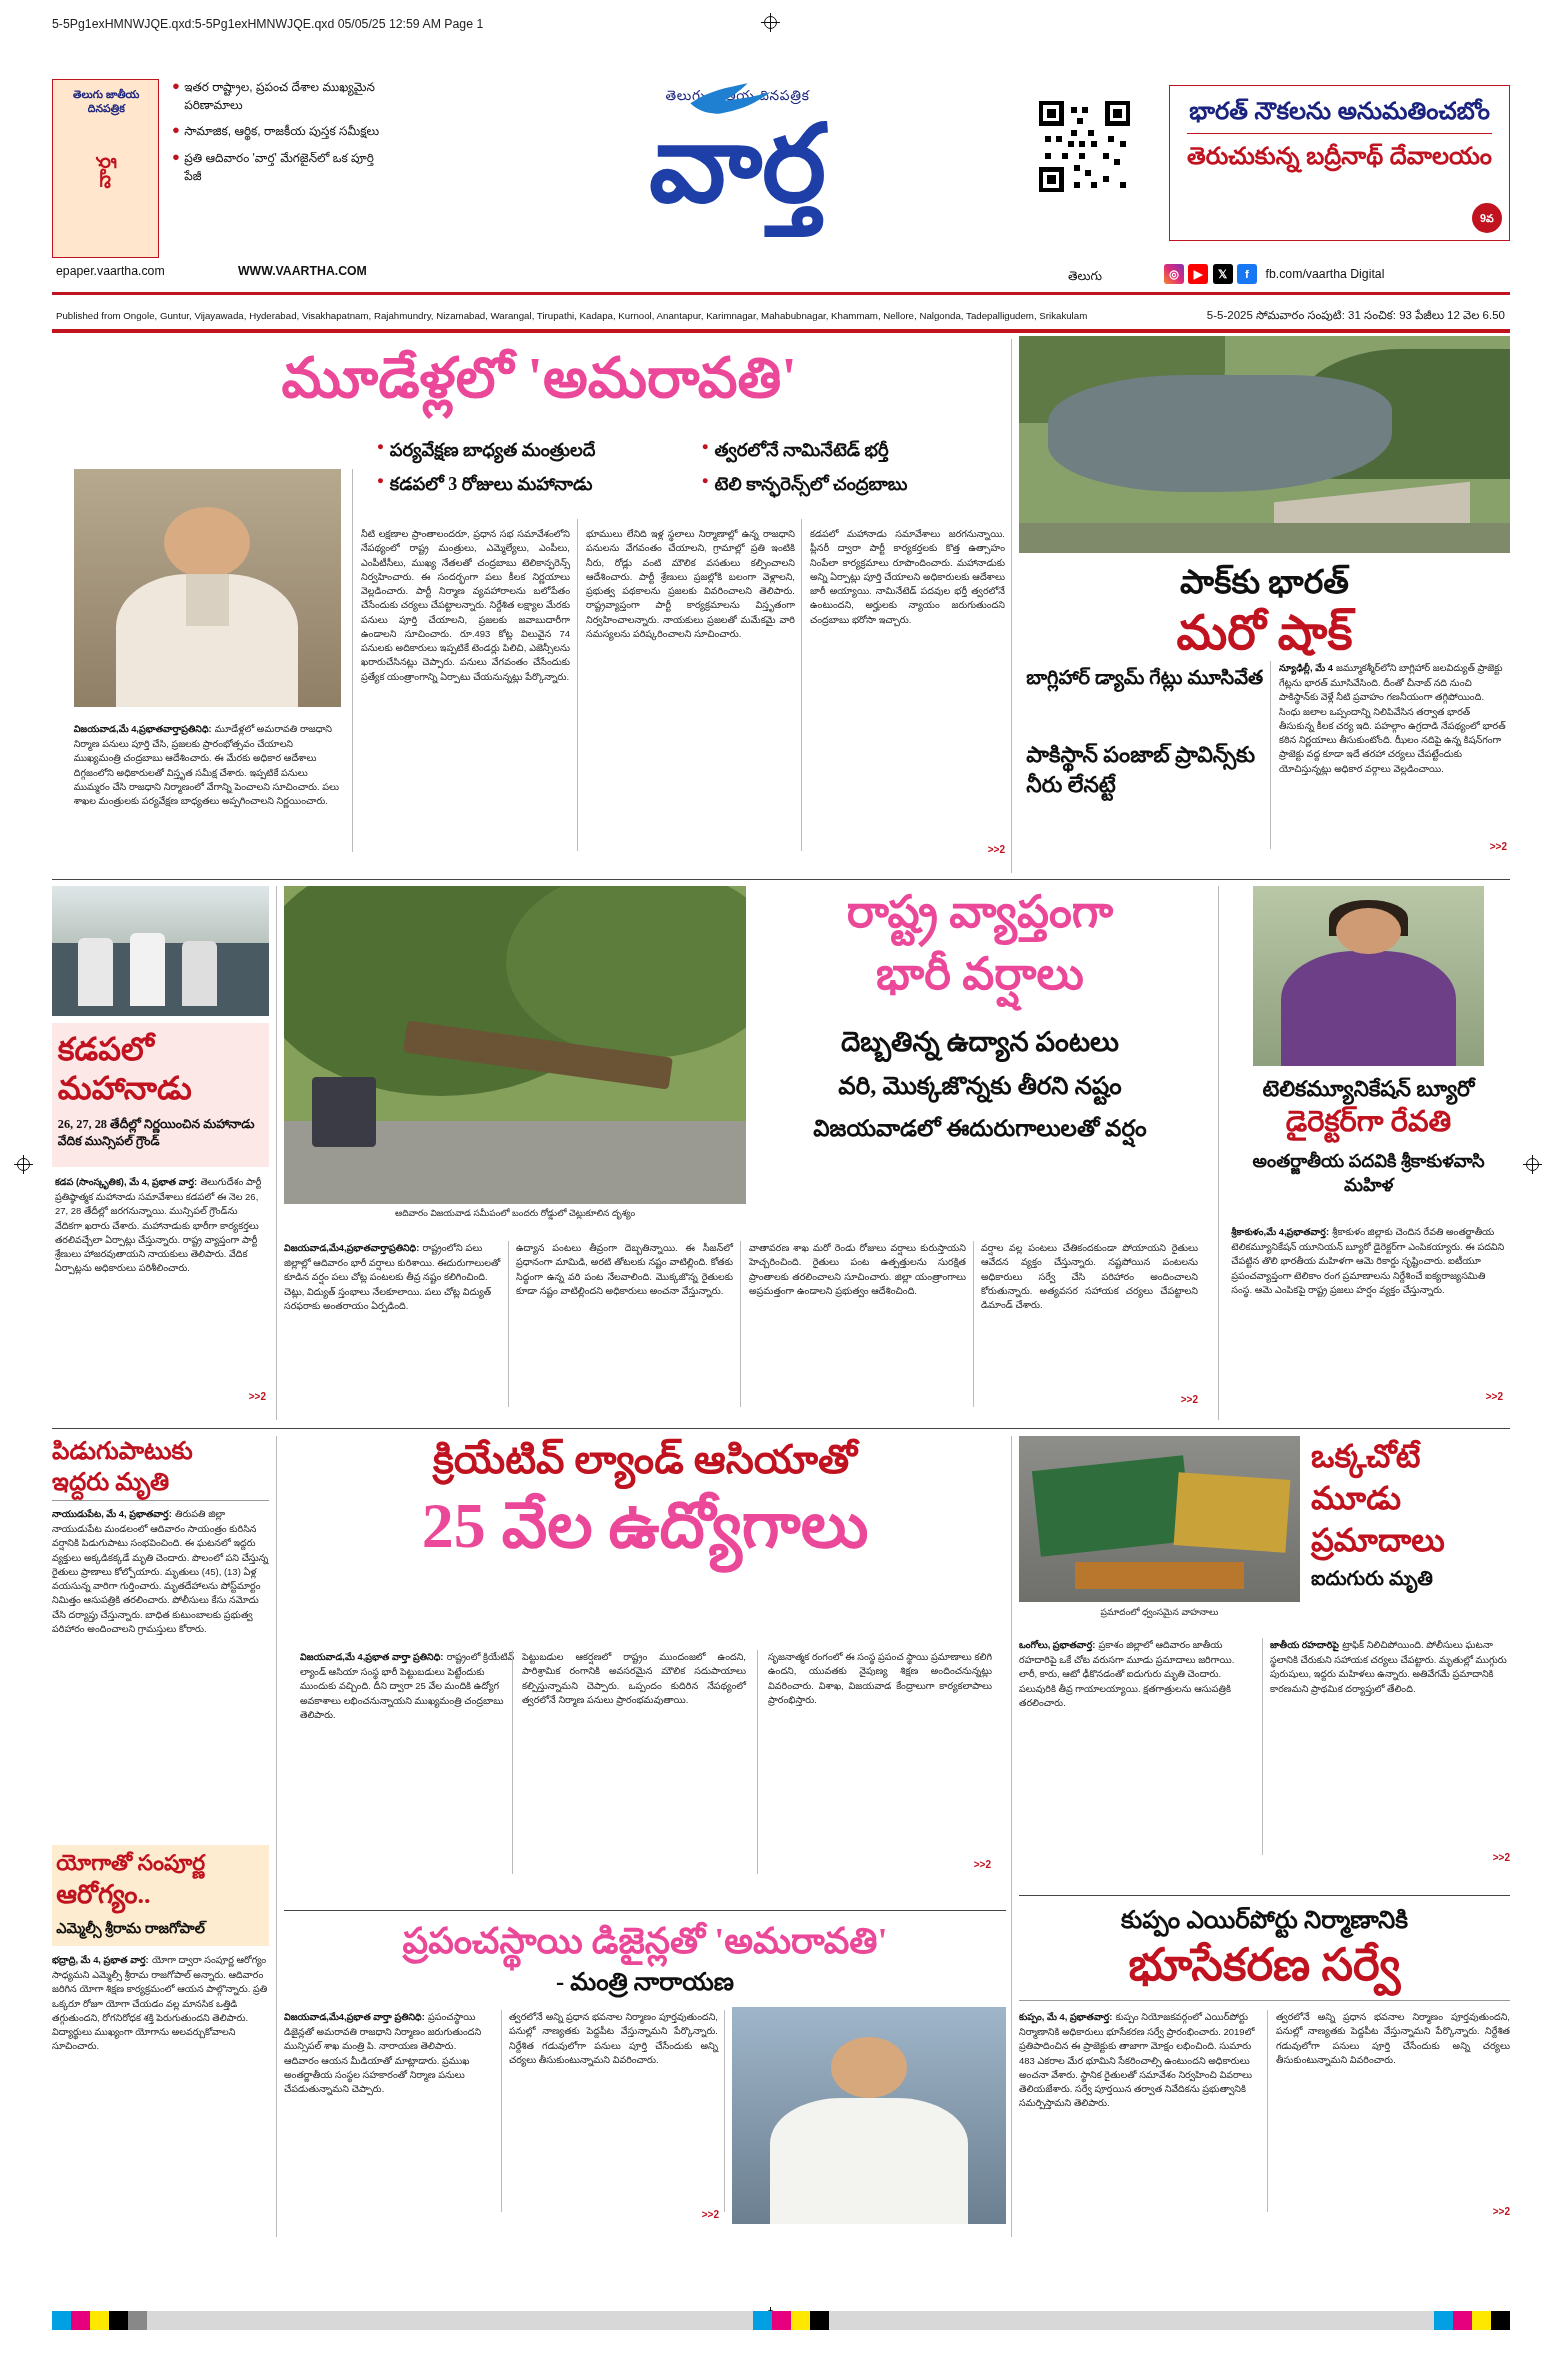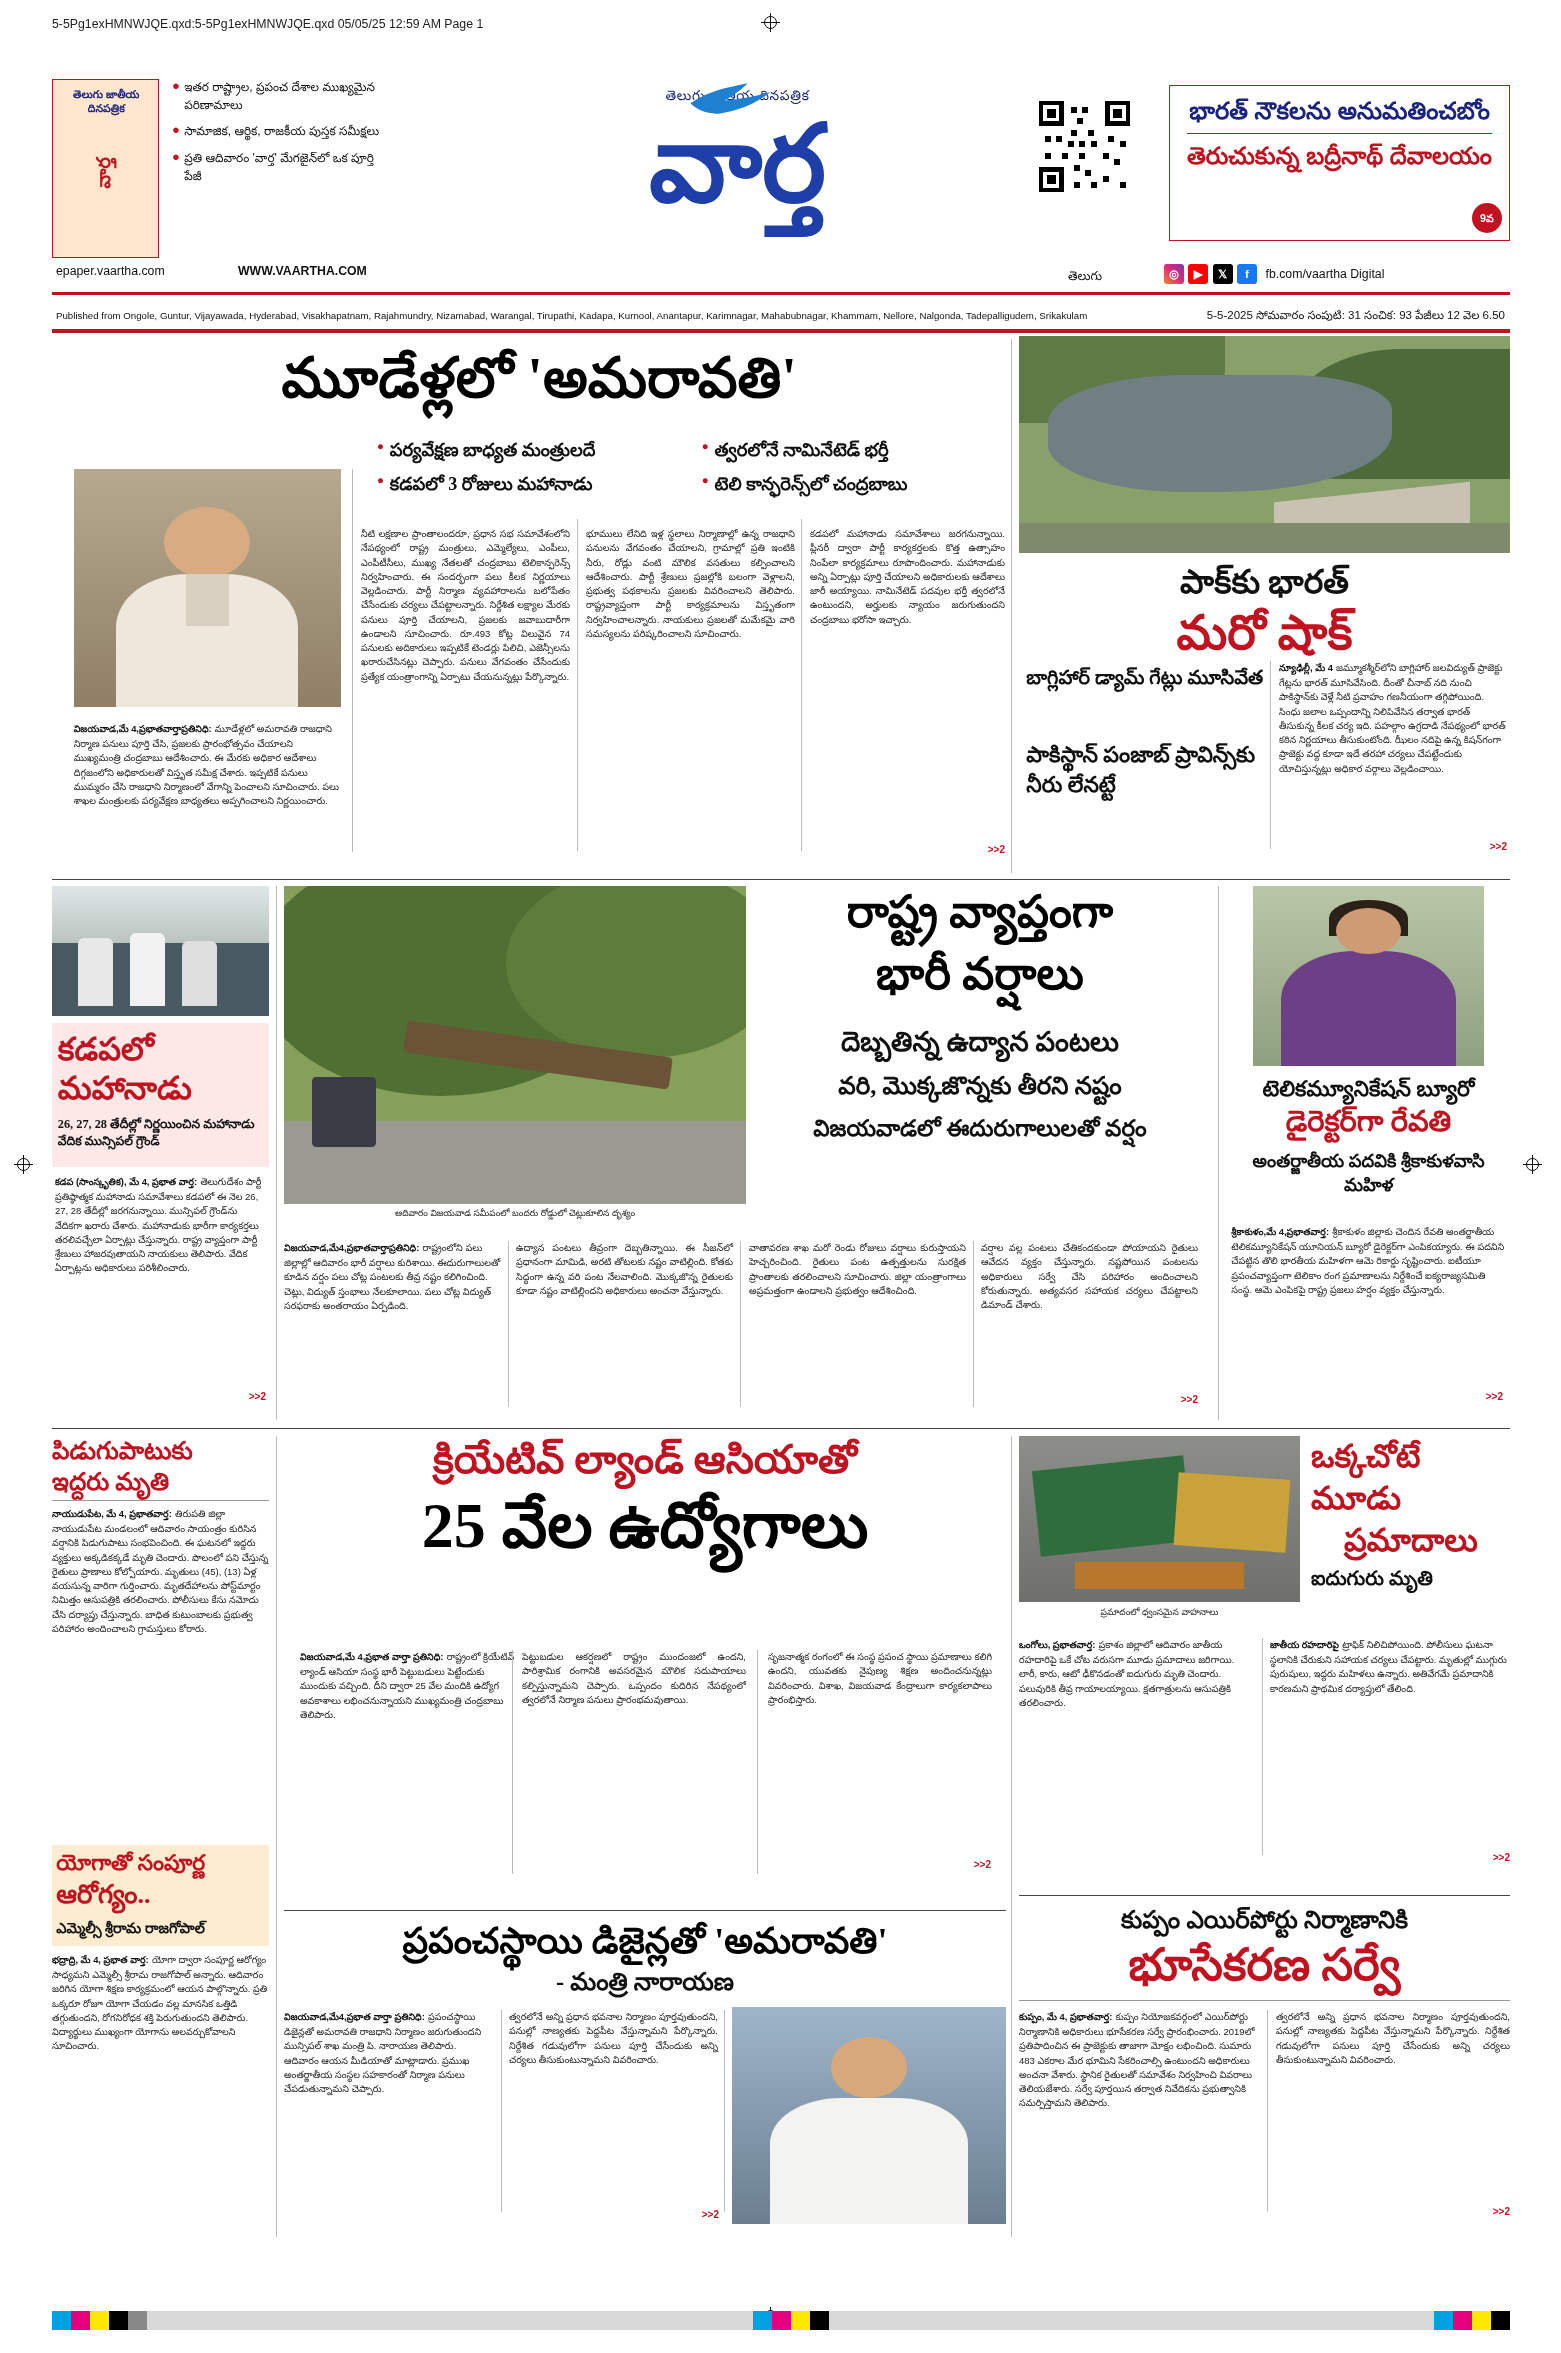--- a/index.html
+++ b/index.html
@@ -81,21 +81,21 @@
   .website { position:absolute; left:238px; top:264px; font-size:12.3px; color:#111; font-weight:bold; }
 
   .rule-red { position:absolute; left:52px; width:1458px; background:#c1121f; }
   .pubinfo { position:absolute; left:56px; top:310px; font-size:9.7px; color:#111; }
   .issueinfo { position:absolute; right:56px; top:309px; font-size:11.5px; color:#111; text-align:right; }
 
   
   .col-rule { position:absolute; background:#bbb; width:0.7px; }
   .hrule { position:absolute; background:#999; height:0.7px; }
   .box { position:absolute; }
-  .hd-blue { color:#000000; font-weight:bold; font-family:"Liberation Serif", serif; }
+  .hd-blue { color:#ec4899; font-weight:bold; font-family:"Liberation Serif", serif; }
   .hd-red  { color:#c1121f; font-weight:bold; font-family:"Liberation Serif", serif; }
   .hd-black{ color:#111; font-weight:bold; font-family:"Liberation Serif", serif; }
   .body-txt {
     font-size:9.5px; line-height:1.5; text-align:justify; color:#1a1a1a;
     font-family:"Liberation Sans", sans-serif;
   }
   .dateline { font-weight:bold; font-size:9.4px; color:#111; }
   .caption { font-size:9px; color:#222; text-align:center; padding-top:2.2px; }
   .cont { color:#c1121f; font-weight:bold; font-size:10px; text-align:right; }
 
@@ -451,21 +451,21 @@
   <div class="box" style="left:1019px; top:1436px; width:491px; height:448px;">
     <div class="photo accident" style="left:0; top:0; width:281px; height:166px;">
       <div class="road"></div>
         <div class="truck"></div>
         <div class="truck2"></div>
         <div class="debris"></div>
     </div>
     <div class="caption" style="position:absolute; left:0; top:169px; width:281px;">ప్రమాదంలో ధ్వంసమైన వాహనాలు</div>
     <div class="hd-red" style="position:absolute; left:292px; top:0; width:199px; font-size:32px; line-height:1.25;">ఒక్కచోటే</div>
     <div class="hd-red" style="position:absolute; left:292px; top:42px; width:199px; font-size:32px; line-height:1.25;">మూడు</div>
-    <div class="hd-red" style="position:absolute; left:292px; top:84px; width:199px; font-size:32px; line-height:1.25;margin-left:33px;">ప్రమాదాలు</div>
+    <div class="hd-red" style="position:absolute; left:292px; top:84px; width:199px; font-size:32px; line-height:1.25;">ప్రమాదాలు</div>
     <div class="hd-black" style="position:absolute; left:292px; top:131px; width:199px; font-size:20px;">ఐదుగురు మృతి</div>
 
     <div style="position:absolute; left:0; top:202px; width:232px;">
       <span class="dateline">ఒంగోలు, ప్రభాతవార్త:</span>
       <span class="body-txt">ప్రకాశం జిల్లాలో ఆదివారం జాతీయ రహదారిపై ఒకే చోట వరుసగా మూడు ప్రమాదాలు జరిగాయి. లారీ, కారు, ఆటో ఢీకొనడంతో ఐదుగురు మృతి చెందారు. పలువురికి తీవ్ర గాయాలయ్యాయి. క్షతగాత్రులను ఆసుపత్రికి తరలించారు.</span>
     </div>
     <div style="position:absolute; left:251px; top:202px; width:240px;">
       <span class="dateline">జాతీయ రహదారిపై</span>
       <span class="body-txt">ట్రాఫిక్‌ నిలిచిపోయింది. పోలీసులు ఘటనా స్థలానికి చేరుకుని సహాయక చర్యలు చేపట్టారు. మృతుల్లో ముగ్గురు పురుషులు, ఇద్దరు మహిళలు ఉన్నారు. అతివేగమే ప్రమాదానికి కారణమని ప్రాథమిక దర్యాప్తులో తేలింది.</span>
     </div>

